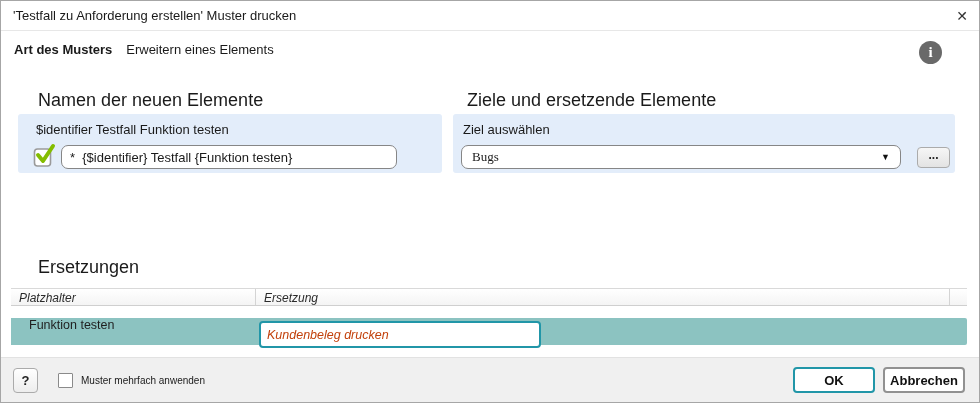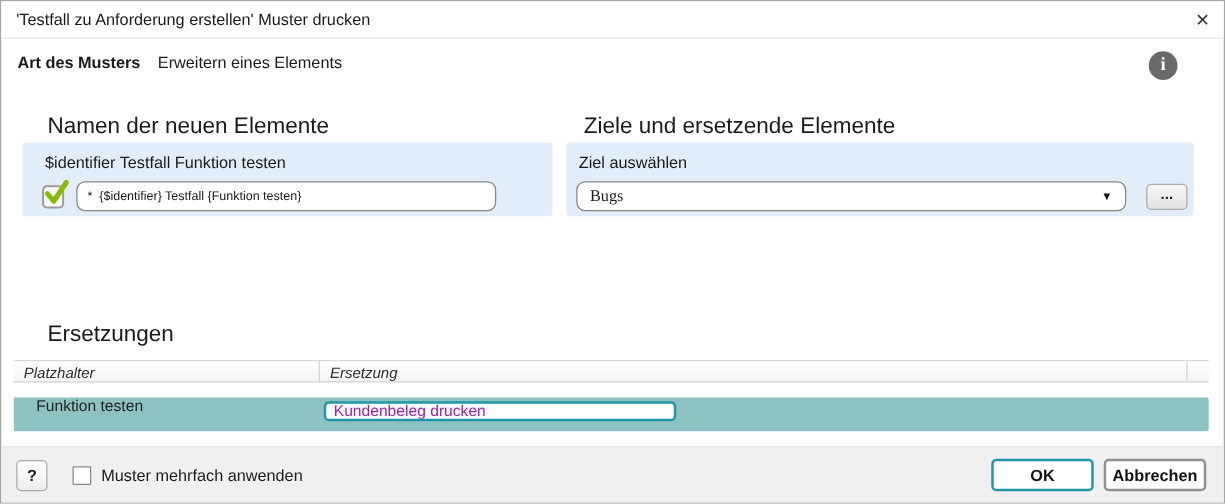--- a/index.html
+++ b/index.html
@@ -55,21 +55,21 @@
 
   .name-preview { position:absolute; left:35px; top:121px; }
   .select-label { position:absolute; left:462px; top:121px; }
 
   .check-icon { position:absolute; left:32px; top:141px; }
 
   .text-input {
     position:absolute; height:24px;
     border:1px solid #868686; border-radius:7px;
     background:#ffffff; font-family:"Liberation Sans",sans-serif;
-    font-size:10px; color:#1a1a1a; padding:0 8px; outline:none;
+    font-size:13px; color:#1a1a1a; padding:0 8px; outline:none;
   }
   #name-input { left:60px; top:144px; width:336px; }
 
   .combo {
     position:absolute; left:460px; top:144px; width:440px; height:24px;
     border:1px solid #868686; border-radius:7px; background:#ffffff;
     display:flex; align-items:center; padding:0 10px; cursor:pointer;font-family:Liberation Serif, serif;
   }
   .combo-arrow { margin-left:auto; font-size:9px; color:#111; }
 
@@ -96,45 +96,45 @@
   .th-replacement { width:694px; border-right:1px solid #d4d4d4; }
   .th-rest { flex:1; }
 
   .trow {
     position:relative; height:27px; background:#8cc3c1;
     border-radius:0 2px 2px 0;
     display:flex; align-items:flex-start; font-size:12.5px; color:#1f1f1f;margin-top:12px;
   }
   .td-placeholder { padding-left:18px; width:245px; }
   .repl-input {
-    position:absolute; left:248px; top:3px; width:282px; height:16px;
+    position:absolute; left:248px; top:3px; width:282px; height:27px;
     border:2px solid #2196a8; border-radius:4px; background:#ffffff;
     font-family:"Liberation Sans",sans-serif; font-size:12.5px;
-    color:#a21caf; padding:0 6px; outline:none;
+    color:#c2410c; padding:0 6px; outline:none;font-style:italic;
   }
 
   
   .footer {
     position:absolute; left:0; right:0; bottom:0; height:45px;
     background:#f0f0f0; border-top:1px solid #e2e2e2;
     display:flex; align-items:center;
   }
   .help-btn {
     margin-left:12px; width:25px; height:25px;
     border:1px solid #ababab; border-radius:4px;
     background:linear-gradient(#ffffff,#ededed);
     font-weight:bold; font-size:13px; color:#222;
     display:flex; align-items:center; justify-content:center; cursor:pointer;
   }
   .cb {
     margin-left:20px; width:15px; height:15px;
     border:1px solid #8a8a8a; background:#ffffff; border-radius:1px;
     cursor:pointer;
   }
-  .cb-label { margin-left:8px; font-size:13px; }
+  .cb-label { margin-left:8px; font-size:10px; }
   .btn {
     height:26px; width:82px; border-radius:4px; background:#ffffff;
     font-weight:bold; font-size:13px; color:#111;
     display:flex; align-items:center; justify-content:center; cursor:pointer;text-align:center;
   }
   .btn-ok { margin-left:auto; border:2px solid #2196a8; }
   .btn-cancel { margin-left:8px; margin-right:14px; border:2px solid #919191; }
 </style>
 </head>
 <body>

